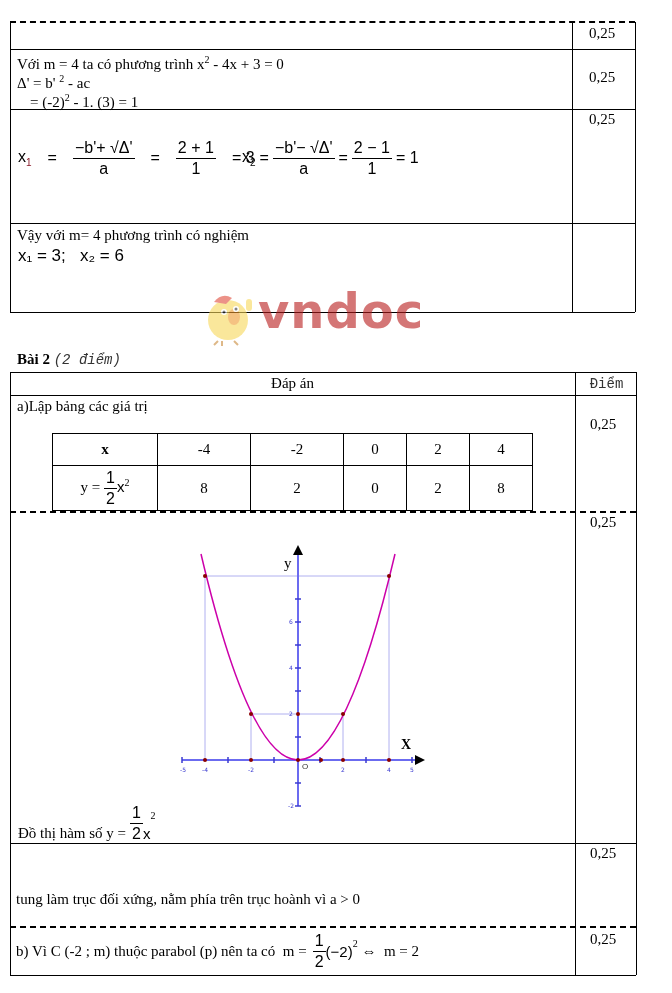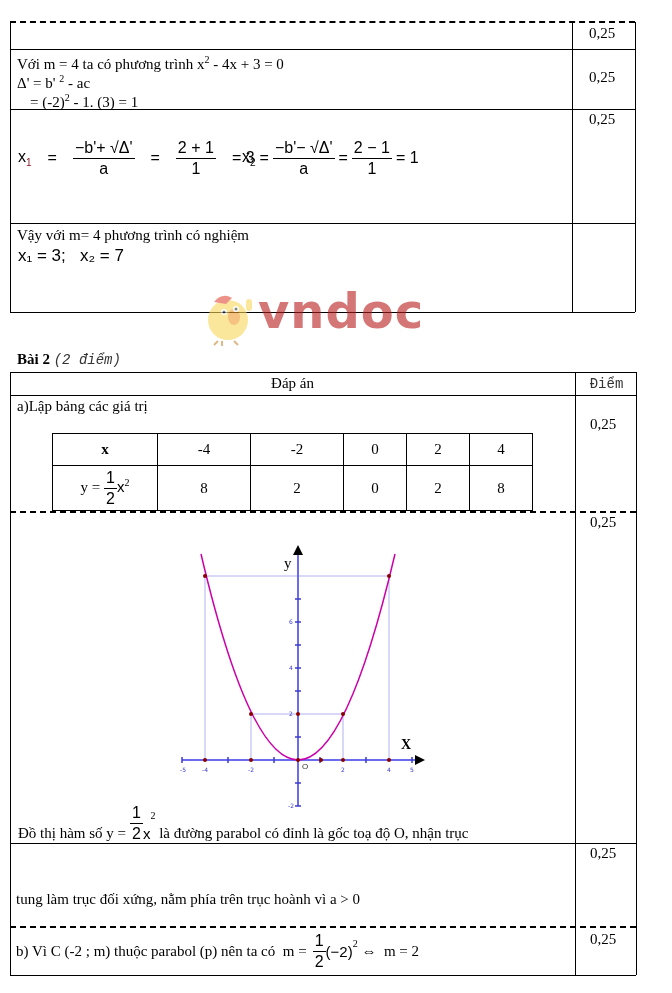--- a/index.html
+++ b/index.html
@@ -69,21 +69,21 @@
   <span>=</span>
   <span class="frac">
       <span class="num">2 − 1</span>
       <span class="den">1</span>
     </span>
   <span>= 1</span>
 </div>
 <div class="pt" style="left:589px; top:111px;">0,25</div>
 
 <div class="abs" style="left:17px; top:227px;">Vậy với m= 4 phương trình có nghiệm</div>
-<div class="abs sans" style="left:18px; top:246px; font-size:17px; white-space:pre;">x₁ = 3;   x₂ = 7</div>
+<div class="abs sans" style="left:18px; top:246px; font-size:17px; white-space:pre;">x₁ = 3;   x₂ = 6</div>
 
 <div class="watermark" style="left:200px; top:287px; width:230px; height:60px;">
   <svg width="230" height="60">
     <circle cx="28" cy="33" r="20" fill="#f7d85a"></circle>
     <path d="M14 15 q8 -10 18 -4 q-4 4 -6 6z" fill="#e04a3a"></path>
     <ellipse cx="34" cy="30" rx="6" ry="8" fill="#f09a30"></ellipse>
     <circle cx="24" cy="25" r="3" fill="#fff"></circle>
       <circle cx="24" cy="25" r="1.5" fill="#333"></circle>
     <circle cx="36" cy="22" r="3" fill="#fff"></circle>
       <circle cx="36" cy="22" r="1.5" fill="#333"></circle>
@@ -203,21 +203,21 @@
       <circle cx="343" cy="760" r="2"></circle>
       <circle cx="389" cy="760" r="2"></circle>
   </g>
 </svg>
 <div class="abs" style="left:284px; top:555px; font-size:15px;">y</div>
 <div class="abs" style="left:401px; top:737px; font-size:14px; font-weight:bold; text-transform:uppercase;">x</div>
 <div class="abs sans" style="left:302px; top:762px; font-size:8px; color:#333;">O</div>
 
 <div class="abs" style="left:18px; top:802px; display:flex; align-items:flex-end; height:40px; white-space:pre;">
   <span>Đồ thị hàm số y =</span>
-  <span class="frac sans" style="font-size:16px; margin-left:4px;"><span class="num">1</span><span class="den">2</span></span><span class="sans">x</span><sup style="align-self:flex-start; margin-top:8px;">2</sup><span> là đường parabol có đỉnh là gốc toạ độ O, nhận trục</span>
+  <span class="frac sans" style="font-size:16px; margin-left:4px;"><span class="num">1</span><span class="den">2</span></span><span class="sans">x</span><sup style="align-self:flex-start; margin-top:8px;">2</sup>
 </div>
 <div class="abs" style="left:16px; top:891px;">tung làm trục đối xứng, nằm phía trên trục hoành vì a &gt; 0</div>
 <div class="pt" style="left:590px; top:845px;">0,25</div>
 
 <div class="abs" style="left:16px; top:930px; display:flex; align-items:center; height:42px; white-space:pre;">
   <span>b) Vì C (-2 ; m) thuộc parabol (p) nên ta có  m =</span>
   <span class="frac sans" style="font-size:16px; margin-left:6px;"><span class="num">1</span><span class="den">2</span></span><span class="sans">(−2)</span><sup style="align-self:flex-start; margin-top:8px;">2</sup><span> ⇔  m = 2</span>
 </div>
 <div class="pt" style="left:590px; top:931px;">0,25</div>
 

